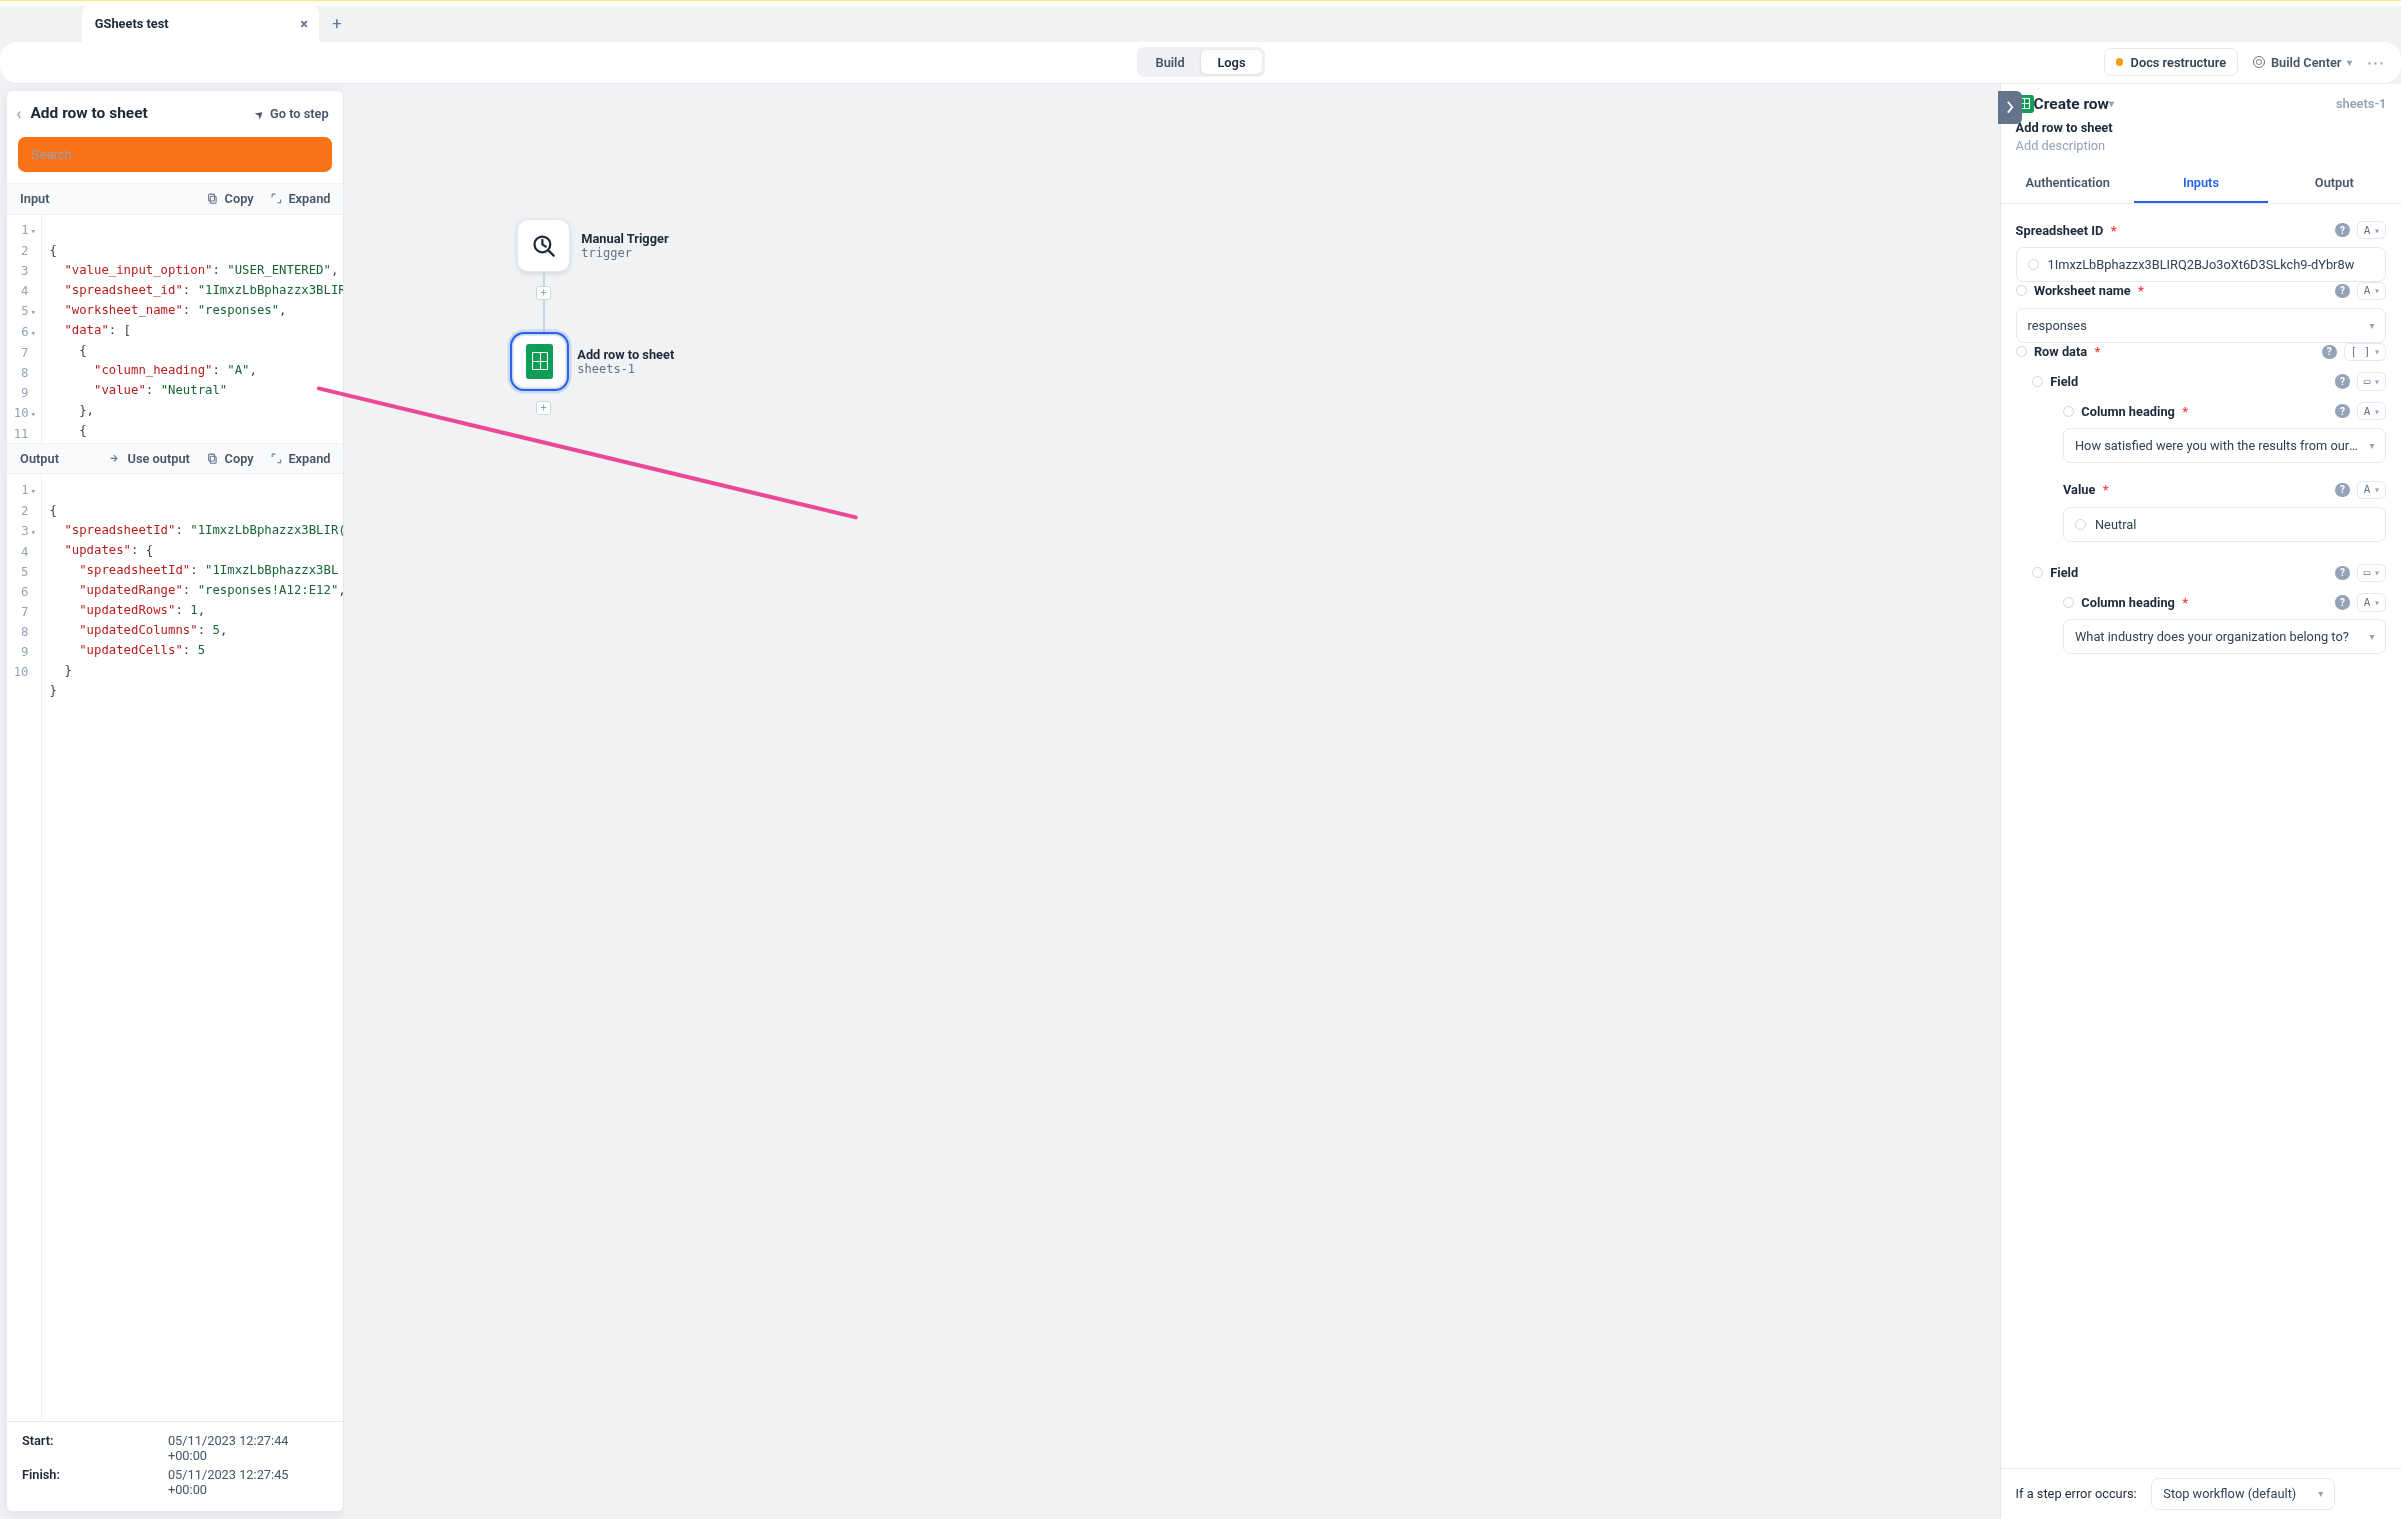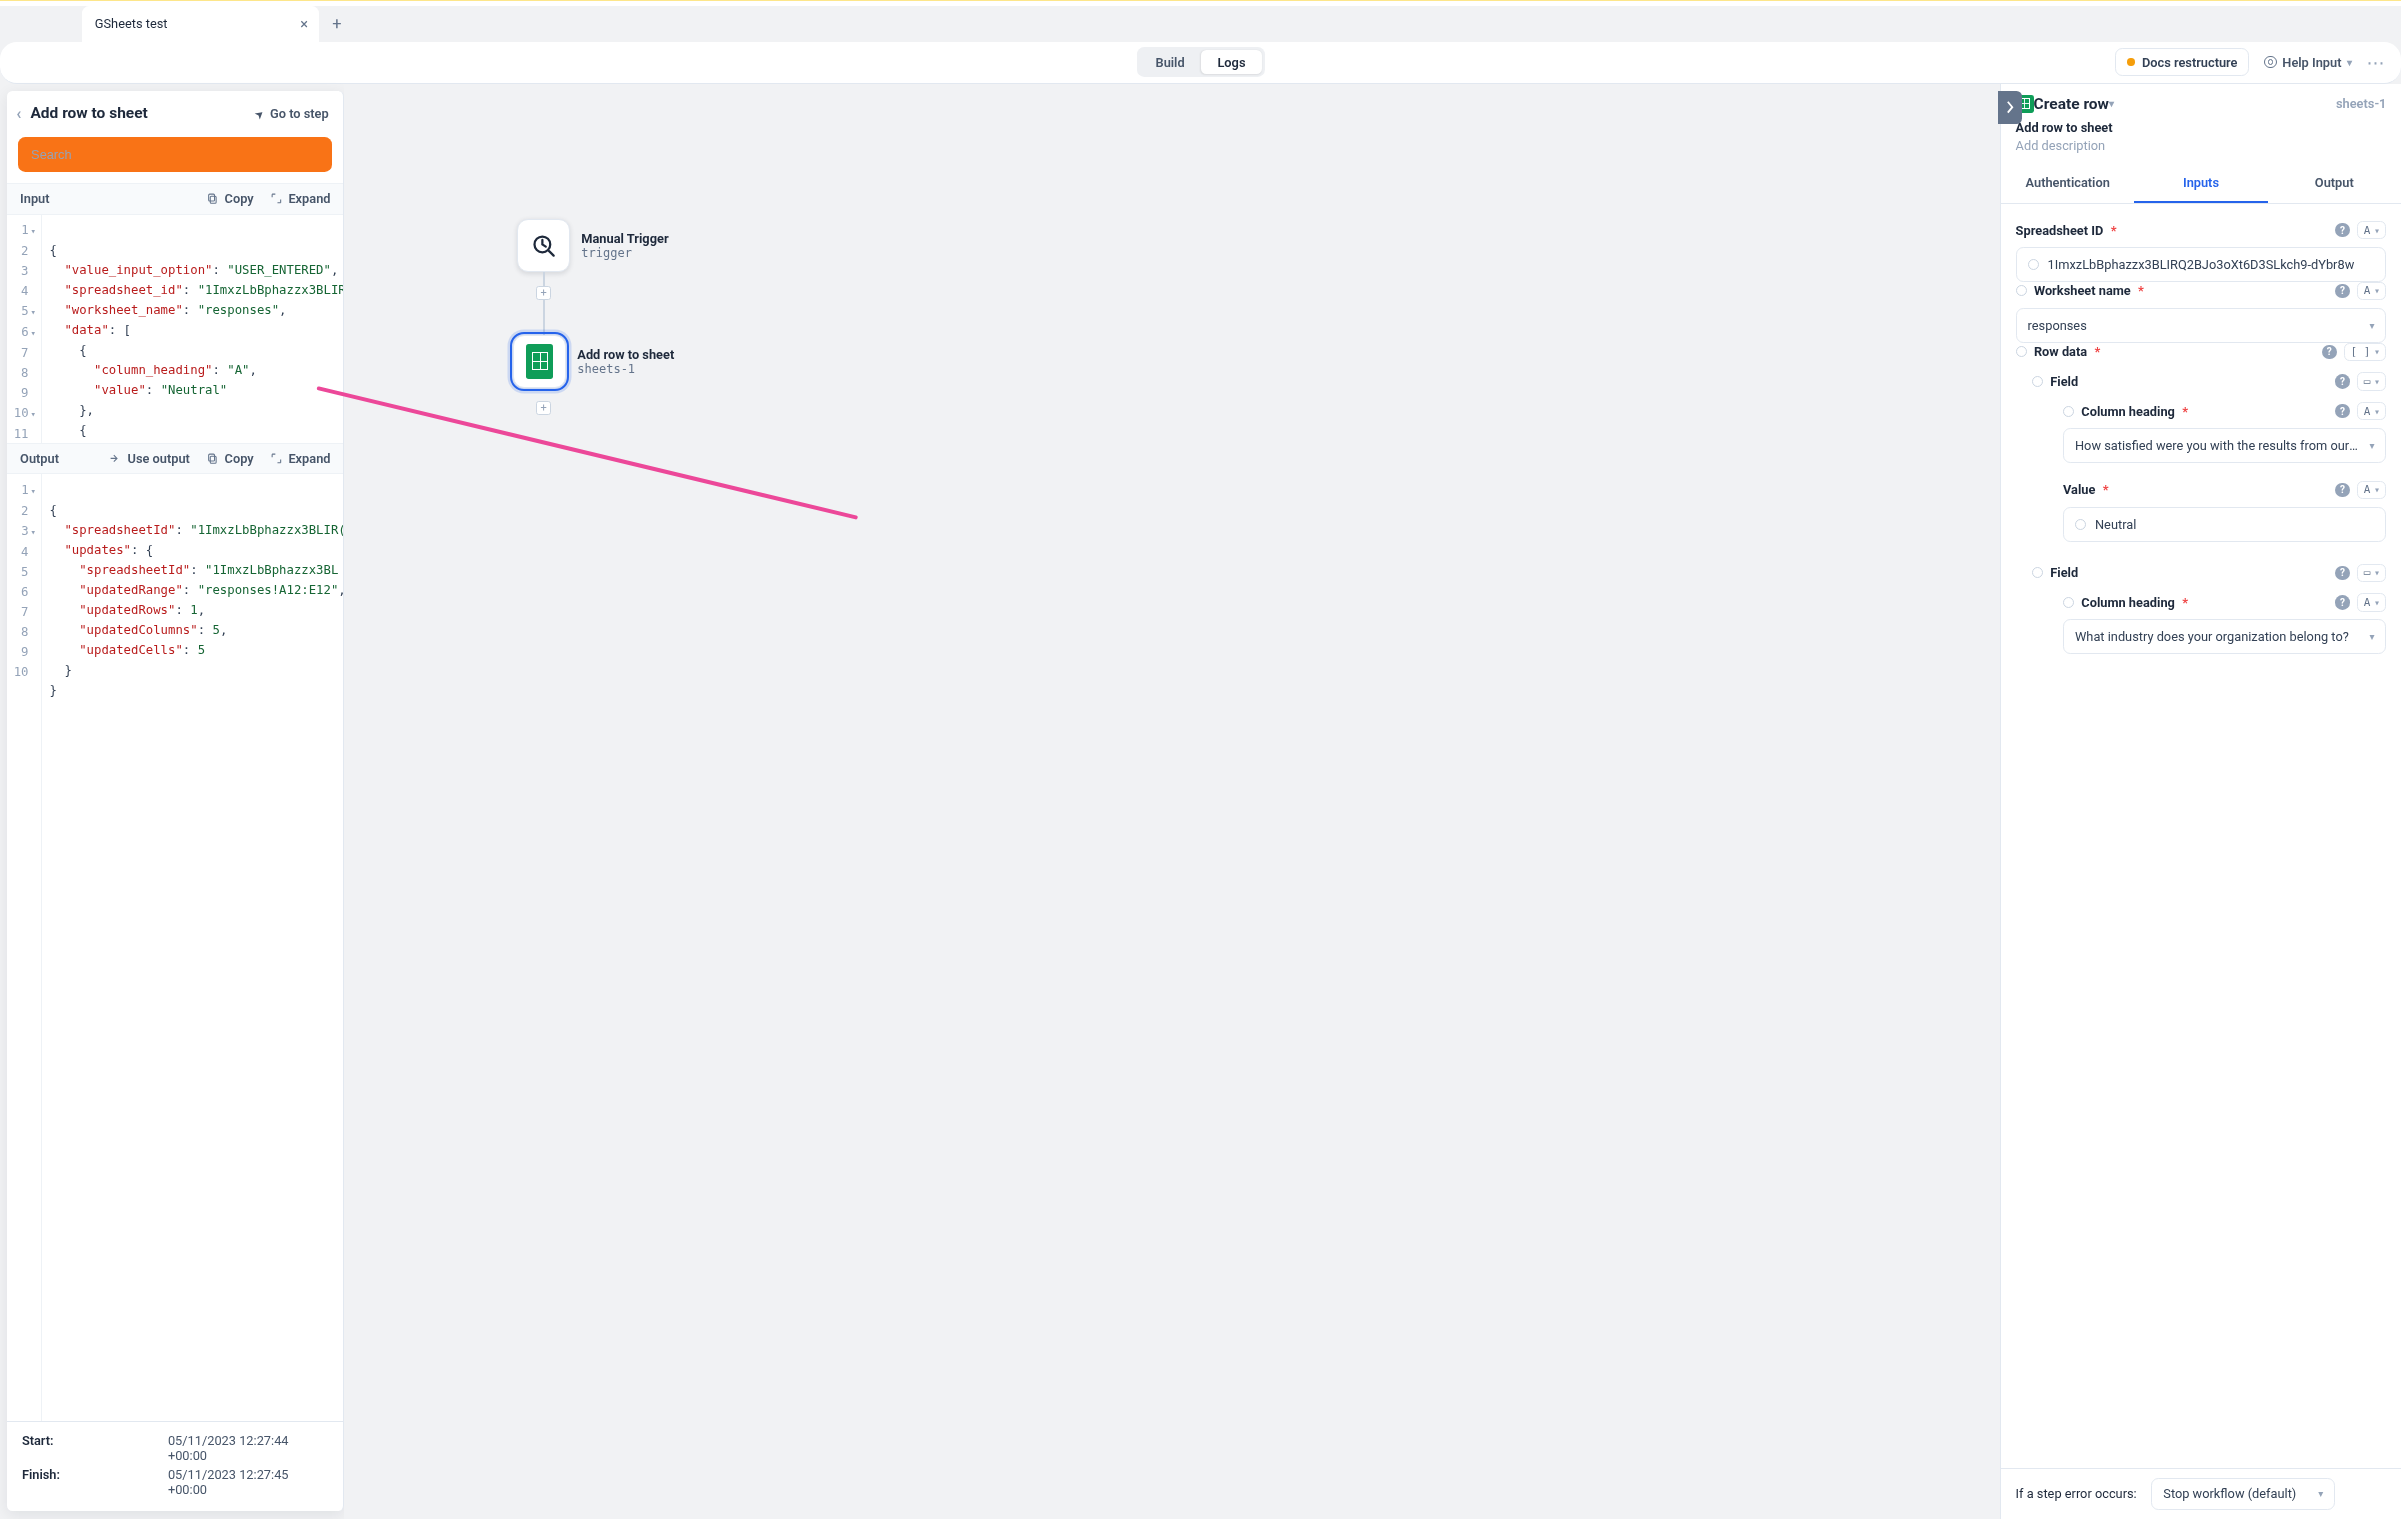--- a/index.html
+++ b/index.html
@@ -20,21 +20,21 @@
     padding-left: 82px;
   }
   .tab {
     background: #fff;
     border-radius: 7.3px 7.3px 0 0;
     height: 36px;
     width: 237px;
     display: flex;
     align-items: center;
     padding: 0 12.8px;
-    font-weight: 400;
+    font-weight: 700;
     color: #1e293b;
     position: relative;
   }
   .tab .close {
     position: absolute;
     right: 11px;
     color: #64748b;
     font-size: 14.6px;
     cursor: pointer;
   }
@@ -364,21 +364,21 @@
     <div class="seg">Build</div>
     <div class="seg active">Logs</div>
   </div>
   <div class="toolbar-right">
     <div class="pill-btn">
       <span class="dot"></span>
       <span>Docs restructure</span>
     </div>
     <div class="help">
       <span class="gear-icon"></span>
-      <span>Help Input</span>
+      <span>Build Center</span>
       <span class="chev">▾</span>
     </div>
     <span class="kebab">⋯</span>
   </div>
 </div>
 
 <div class="workspace">
 
   <div class="left-panel">
     <div class="lp-head">

